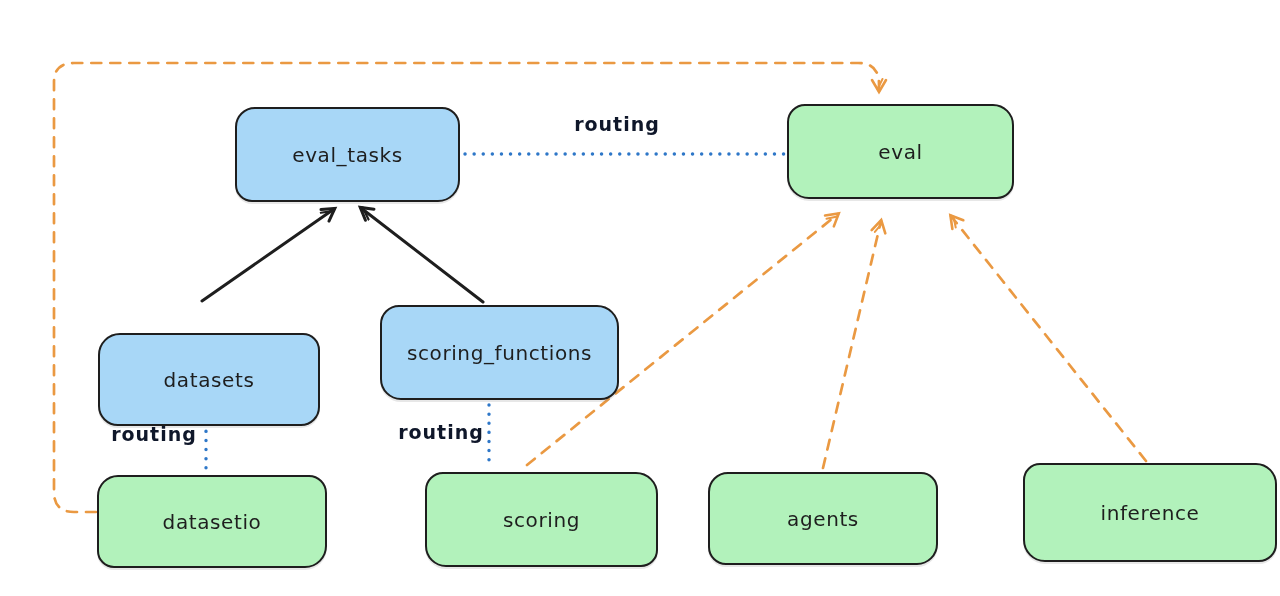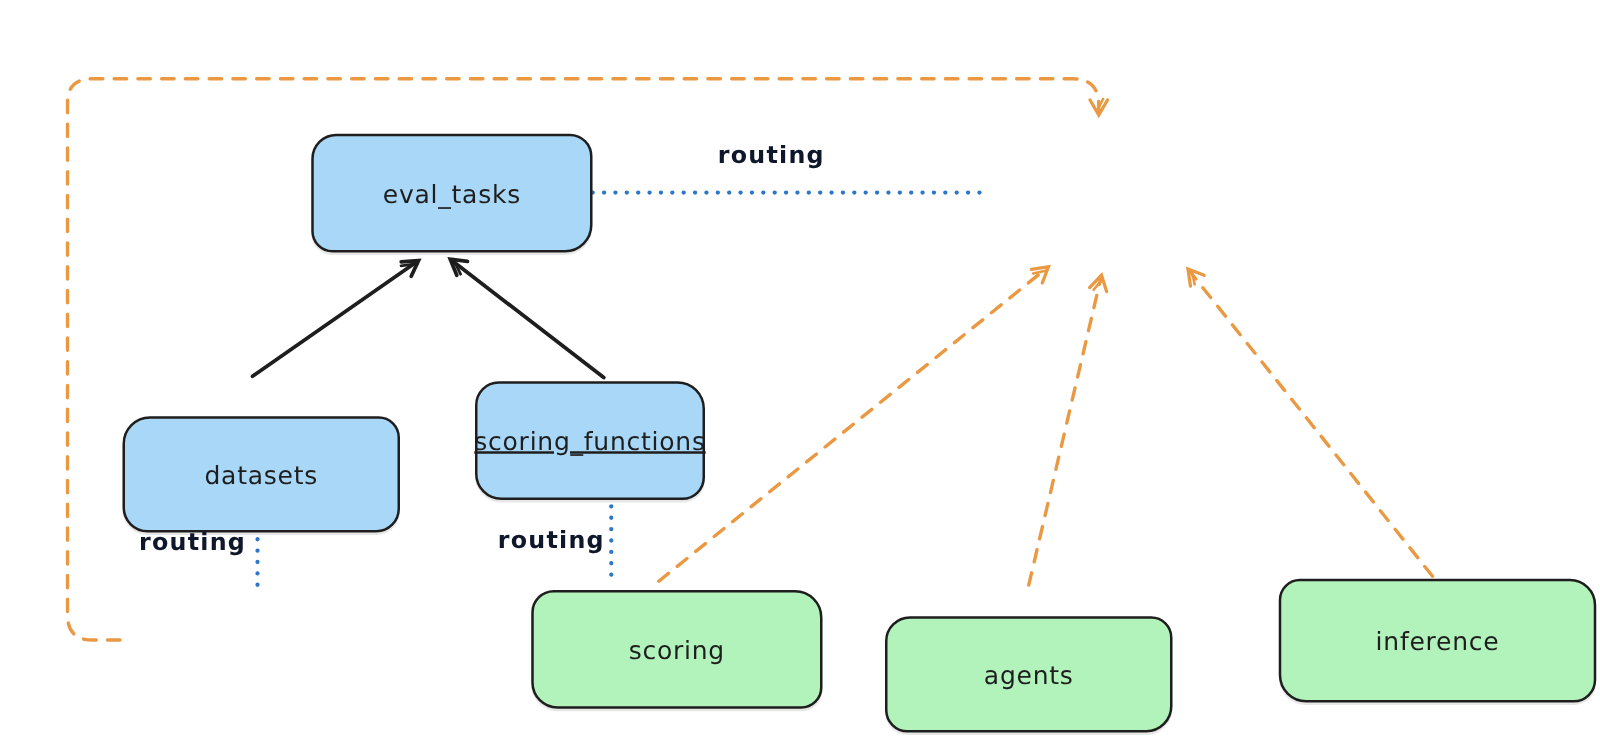--- a/index.html
+++ b/index.html
@@ -67,39 +67,45 @@
     <path d="M 465 154 L 784 154" fill="none" stroke="#2e77c8" stroke-width="3.4" stroke-linecap="round" stroke-dasharray="0.1 9"></path>
     <path d="M 206 404 L 206 471" fill="none" stroke="#2e77c8" stroke-width="3.4" stroke-linecap="round" stroke-dasharray="0.1 9"></path>
     <path d="M 489 405 L 489 466" fill="none" stroke="#2e77c8" stroke-width="3.4" stroke-linecap="round" stroke-dasharray="0.1 9"></path>
 
     <path d="M 96 512 L 74 512 Q 54 512 54 492 L 54 82 Q 54 63 74 63 L 858 63 Q 879 63 879 84 L 879 91" fill="none" stroke="#ea9942" stroke-width="2.7" stroke-linecap="round" stroke-dasharray="10 9" marker-end="url(#arrow-orange)"></path>
     <path d="M 527 465 L 838 214" fill="none" stroke="#ea9942" stroke-width="2.7" stroke-linecap="round" stroke-dasharray="10 9" marker-end="url(#arrow-orange)"></path>
     <path d="M 823 468 L 881 221" fill="none" stroke="#ea9942" stroke-width="2.7" stroke-linecap="round" stroke-dasharray="10 9" marker-end="url(#arrow-orange)"></path>
     <path d="M 1146 461 L 951 216" fill="none" stroke="#ea9942" stroke-width="2.7" stroke-linecap="round" stroke-dasharray="10 9" marker-end="url(#arrow-orange)"></path>
   </svg>
 
-  <div class="node blue" style="left:249px; top:107px; width:225px; height:95px; border-radius:20px 18px 22px 17px;align-items:center;">
+  <div class="node blue" style="left:235px; top:107px; width:225px; height:95px; border-radius:20px 18px 22px 17px;align-items:center;">
     <span>eval_tasks</span>
   </div>
 
+  <div class="node green" style="left:787px; top:104px; width:227px; height:95px; border-radius:18px 21px 17px 22px;">
+    <span>eval</span>
+  </div>
 
   <div class="node blue" style="left:98px; top:305px; width:222px; height:93px; border-radius:22px 17px 19px 20px;margin-top:28px;">
     <span>datasets</span>
   </div>
 
-  <div class="node blue" style="left:380px; top:305px; width:184px; height:95px; border-radius:19px 22px 18px 21px;text-decoration:underline;">
+  <div class="node blue" style="left:380px; top:305px; width:239px; height:95px; border-radius:19px 22px 18px 21px;">
     <span>scoring_functions</span>
   </div>
 
+  <div class="node green" style="left:97px; top:475px; width:230px; height:93px; border-radius:21px 18px 22px 17px;">
+    <span>datasetio</span>
+  </div>
 
   <div class="node green" style="left:385px; top:472px; width:233px; height:95px; border-radius:18px 22px 17px 21px;margin-left:40px;">
     <span>scoring</span>
   </div>
 
-  <div class="node green" style="left:708px; top:472px; width:230px; height:93px; border-radius:20px 17px 21px 18px;margin-top:21px;">
+  <div class="node green" style="left:708px; top:472px; width:230px; height:93px; border-radius:20px 17px 21px 18px;">
     <span>agents</span>
   </div>
 
   <div class="node green" style="left:1023px; top:463px; width:254px; height:99px; border-radius:17px 21px 18px 22px;">
     <span>inference</span>
   </div>
 
   <div class="edge-label" style="left:569px; top:113px; width:96px;">routing</div>
   <div class="edge-label" style="left:110px; top:423px; width:88px;">routing</div>
   <div class="edge-label" style="left:397px; top:421px; width:88px;">routing</div>

